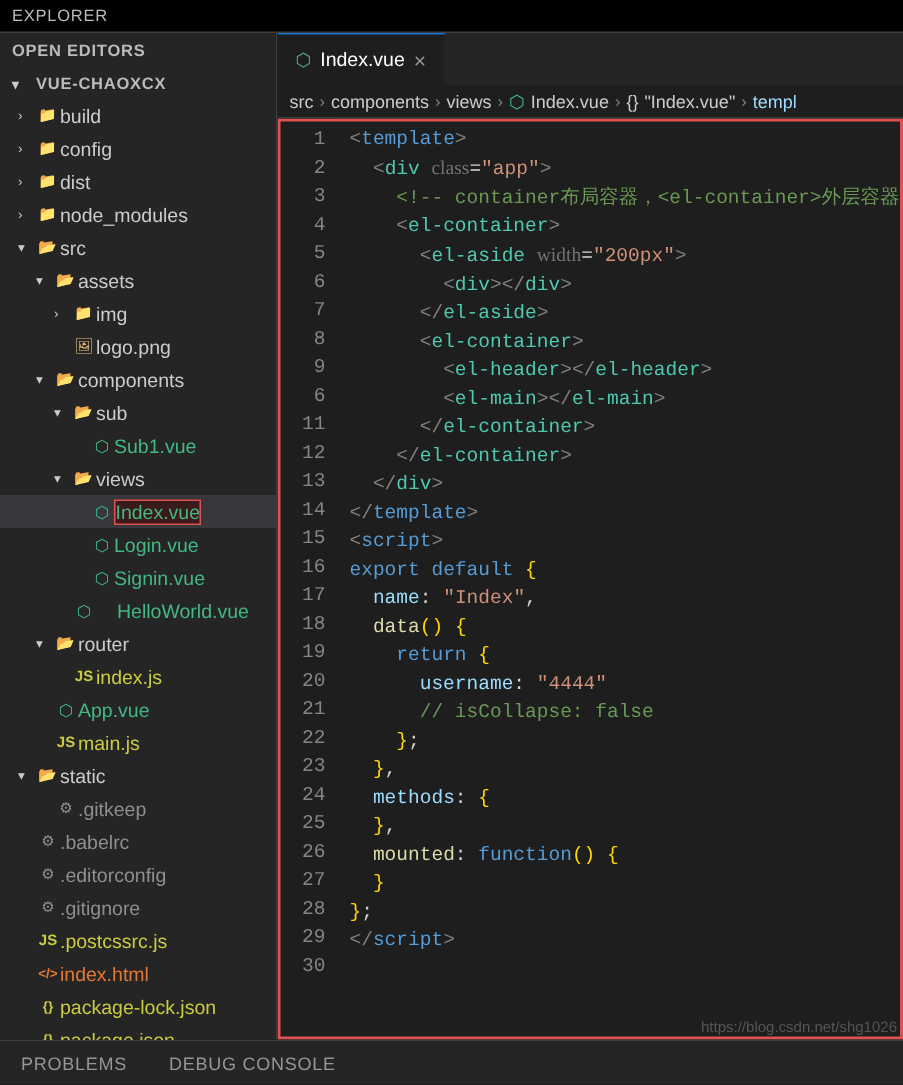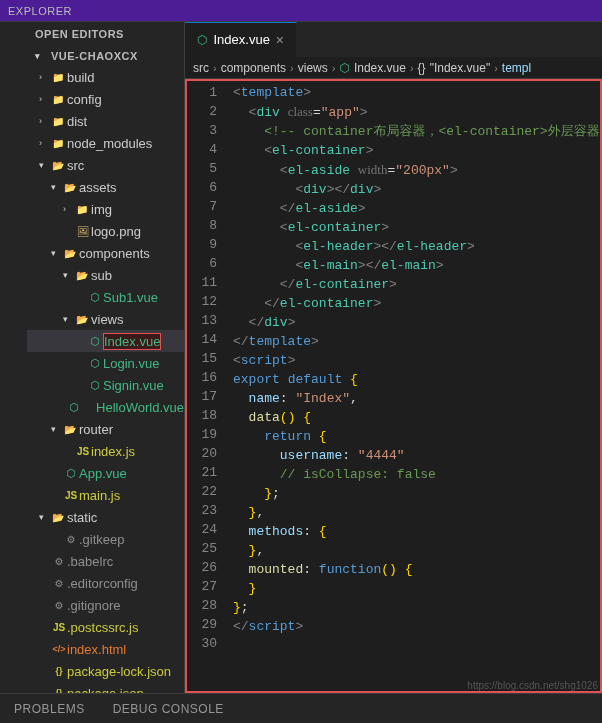--- a/index.html
+++ b/index.html
@@ -13,21 +13,21 @@
       height: 723px;
       width: 602px;
       overflow: hidden;
     }
 
     
     .top-bar {
       display: flex;
       align-items: center;
       height: 22px;
-      background: #4c1d95;
+      background: #000000;
       padding: 0 8px;
       font-size: 11px;
       color: #bbbbbb;
       text-transform: uppercase;
       letter-spacing: 0.5px;
       border-bottom: 1px solid #3c3c3c;
     }
 
     
     .main-layout {
@@ -38,21 +38,20 @@
 
     
     .sidebar {
       width: 185px;
       background: #252526;
       display: flex;
       flex-direction: column;
       overflow-y: auto;
       border-right: 1px solid #3c3c3c;
       flex-shrink: 0;
-      padding-left: 27px;
     }
 
     .sidebar-section-title {
       font-size: 11px;
       font-weight: bold;
       color: #bbbbbb;
       padding: 6px 8px 4px 8px;
       text-transform: uppercase;
       letter-spacing: 0.5px;
     }

